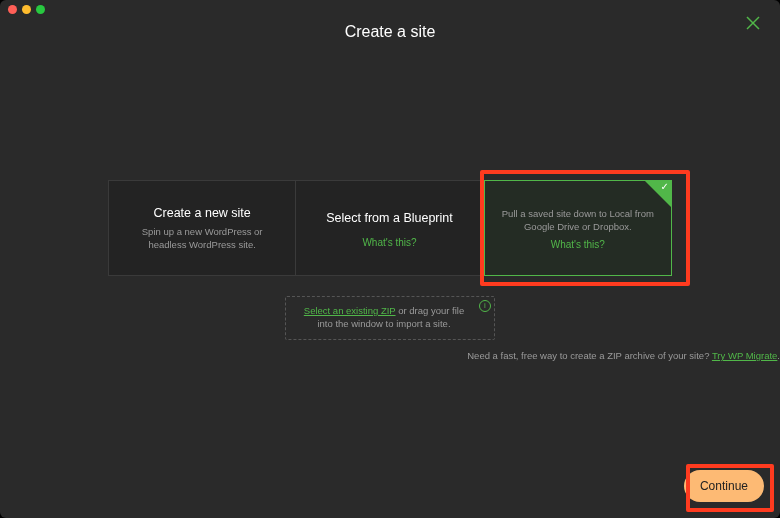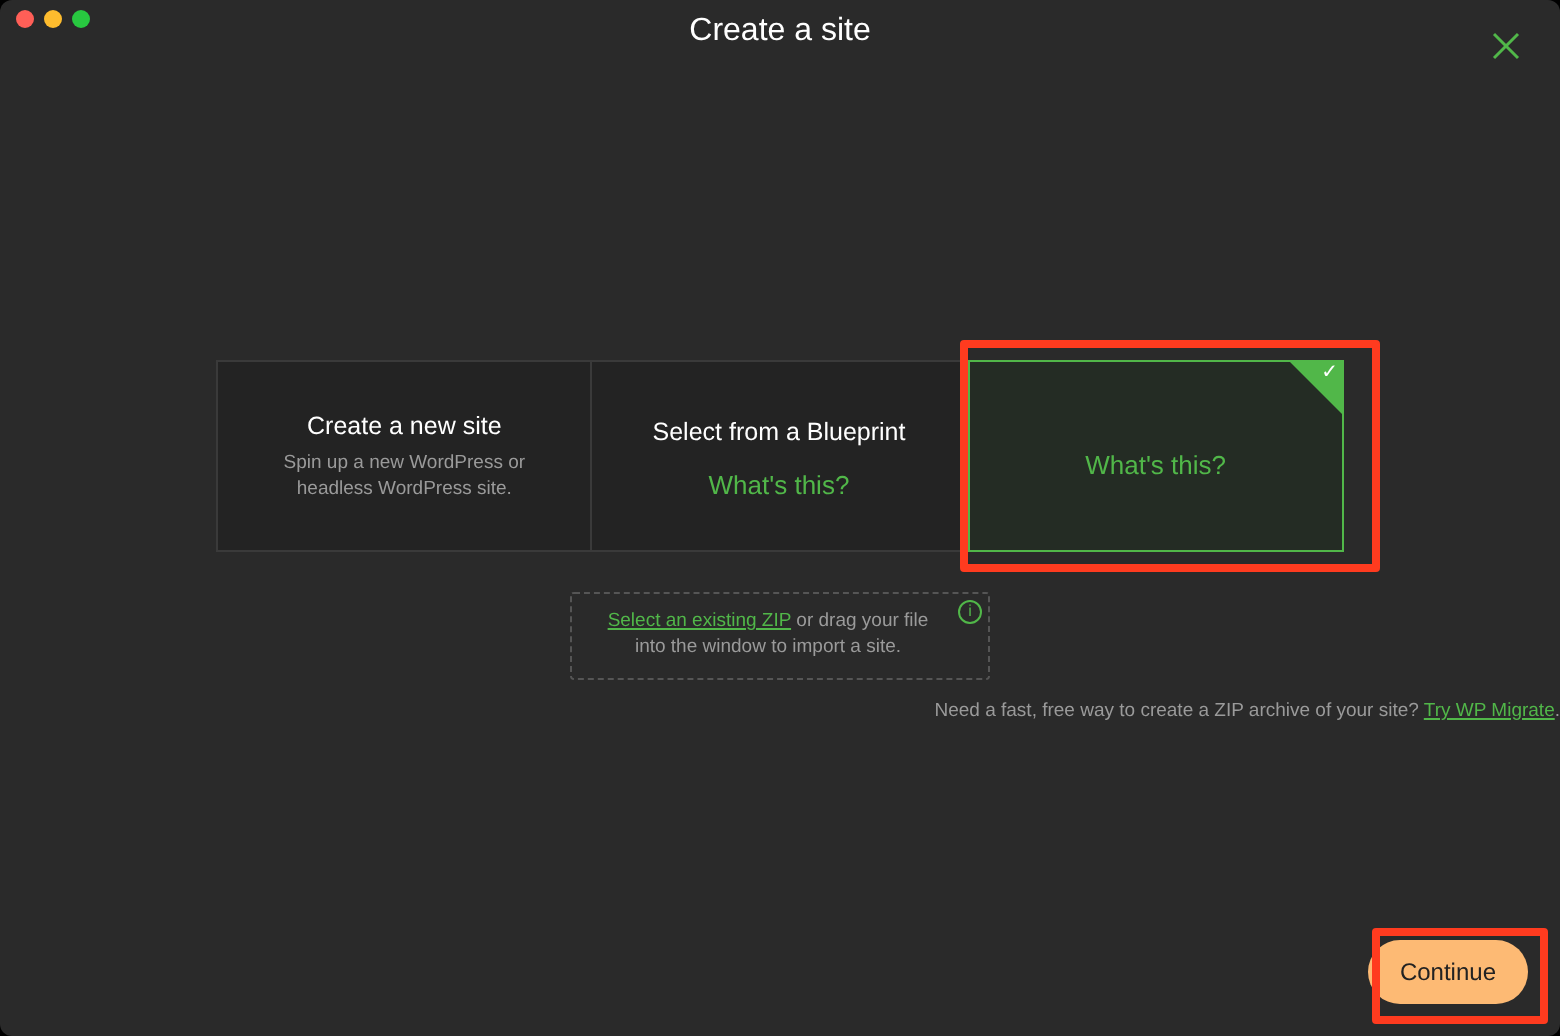--- a/index.html
+++ b/index.html
@@ -31,21 +31,21 @@
     width: 18px; height: 18px;
     color: #51b749;
     font-size: 18px;
     line-height: 18px;
     cursor: pointer;
     display: flex; align-items: center; justify-content: center;
   }
   .close-x svg { width: 14px; height: 14px; }
   .page-title {
     position: absolute;
-    top: 7px;
+    top: 23px;
     left: 0; right: 0;
     text-align: center;
     color: #ffffff;
     font-size: 16px;
     font-weight: 500;
   }
   .options-row {
     position: absolute;
     top: 180px;
     left: 108px;
@@ -74,21 +74,21 @@
     margin-bottom: 6px;
   }
   .option-card .desc {
     color: #9a9a9a;
     font-size: 9.5px;
     line-height: 1.35;
     max-width: 160px;
   }
   .option-card .hint {
     color: #51b749;
-    font-size: 13px;
+    font-size: 10px;
     margin-top: 6px;
   }
   .option-card.selected {
     border: 1.5px solid #51b749;
     background: #242c24;
   }
   .corner-triangle {
     position: absolute;
     top: 0; right: 0;
     width: 0; height: 0;
@@ -186,20 +186,21 @@
     </div>
 
     <div class="option-card">
       <div class="title">Select from a Blueprint</div>
       <div class="hint">What's this?</div>
     </div>
 
     <div class="option-card selected">
       <div class="corner-triangle"></div>
       <div class="corner-check">✓</div>
+      <div class="desc">Pull a saved site down to Local from Google Drive or Dropbox.</div>
       <div class="hint">What's this?</div>
     </div>
 
   </div>
 
   <div class="dropzone">
     <div class="dropzone-info">i</div>
     <span class="link">Select an existing ZIP</span><span> or drag your file into the window to import a site.</span>
   </div>
 

